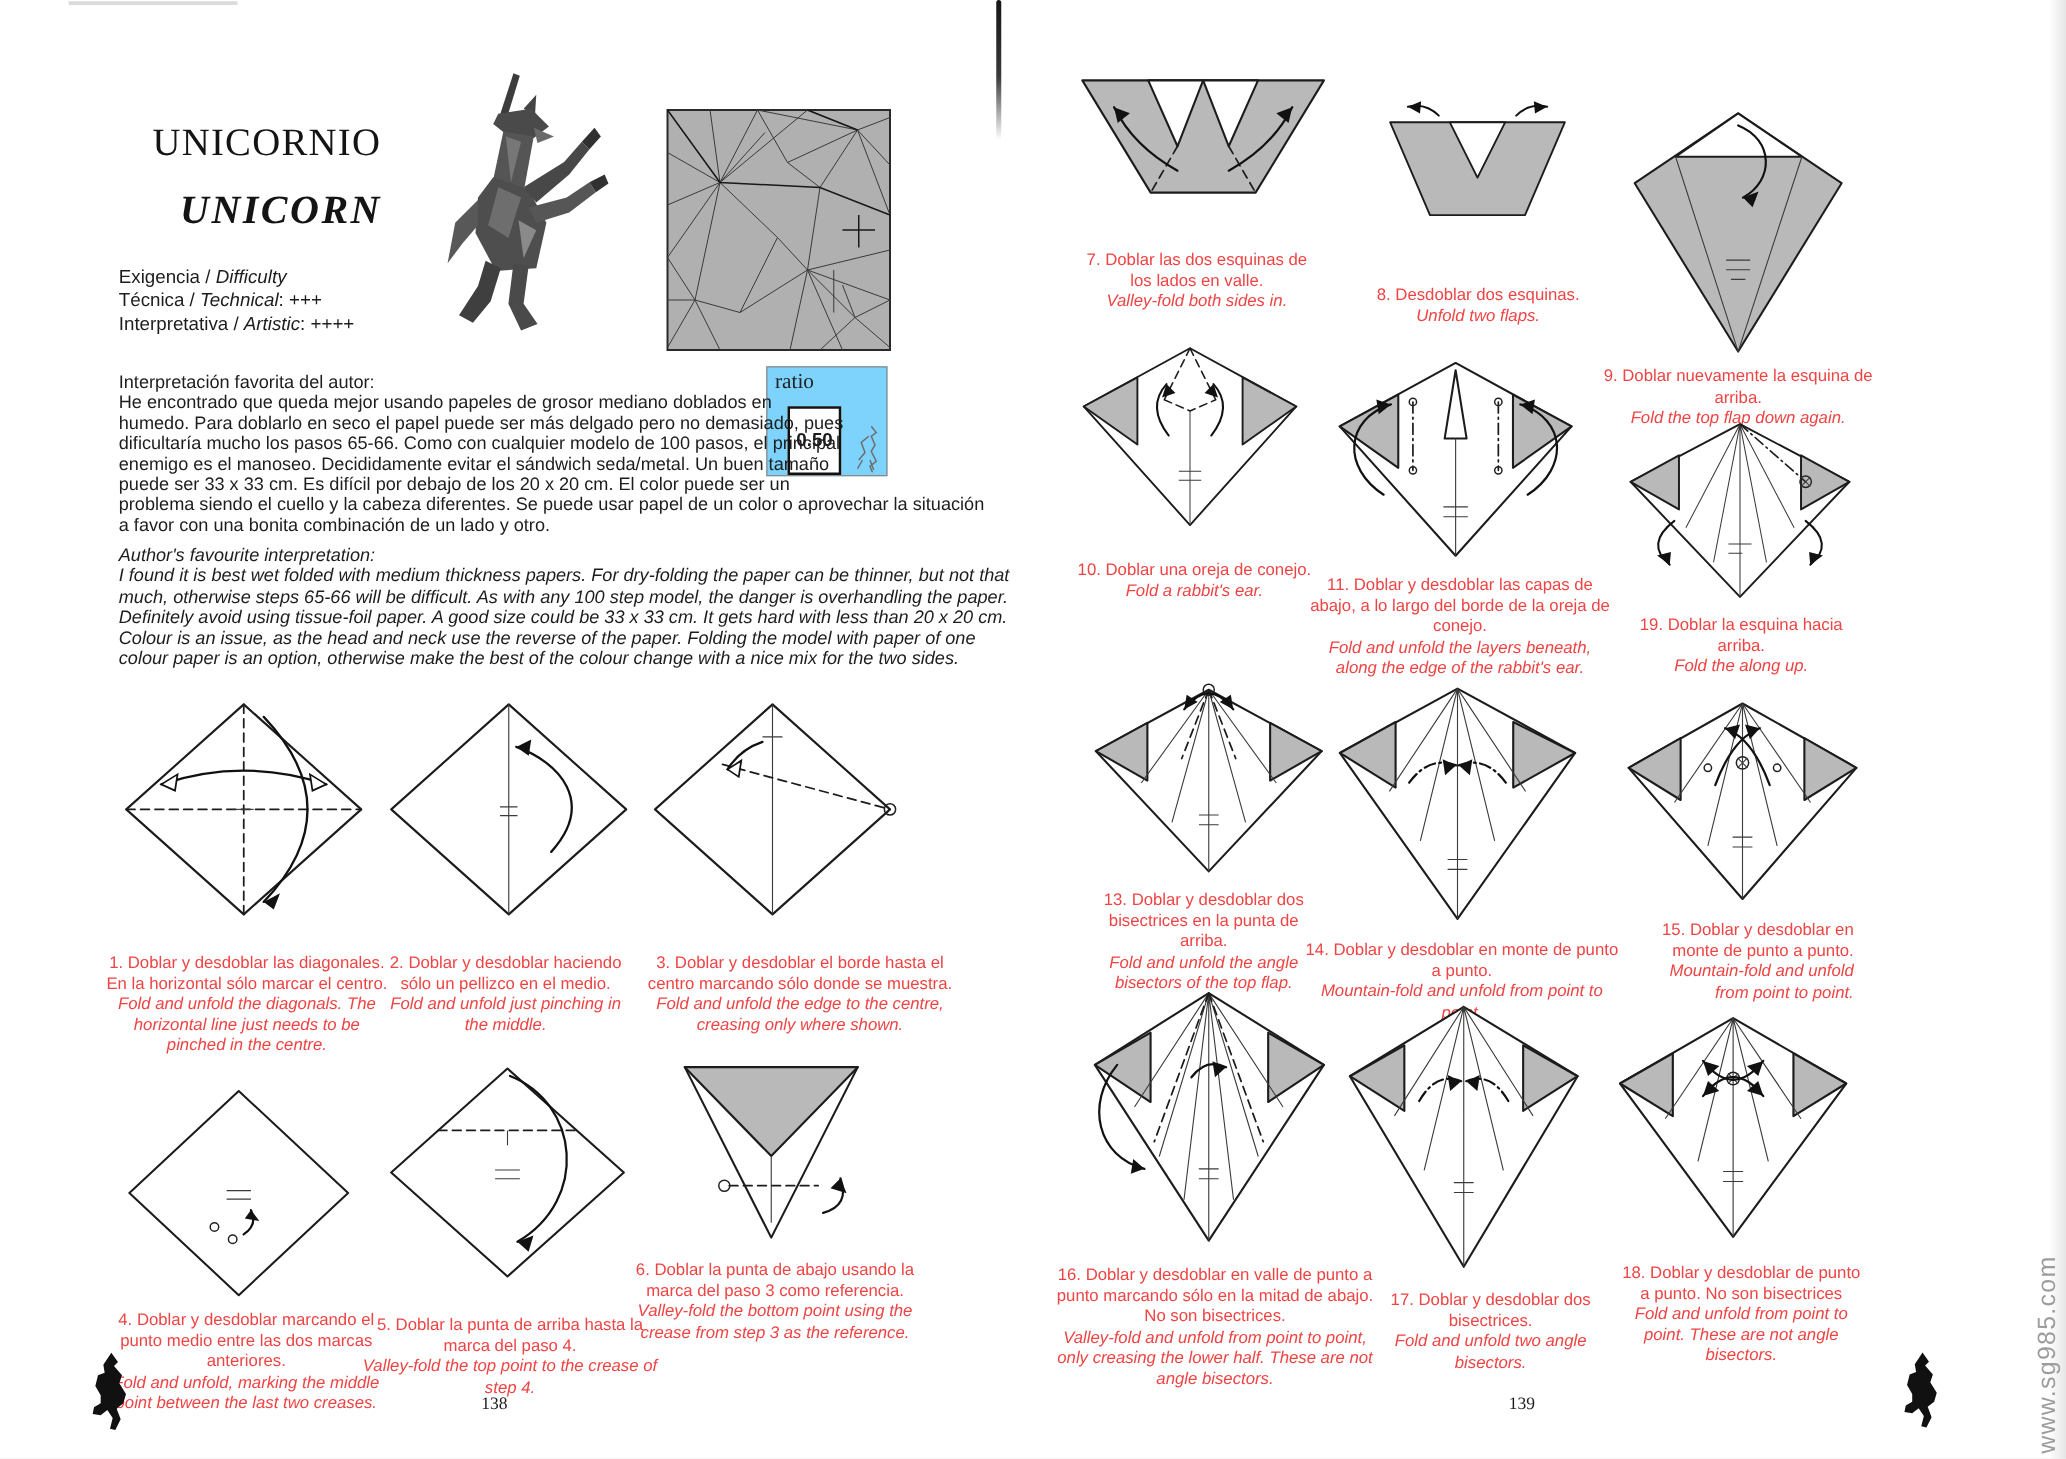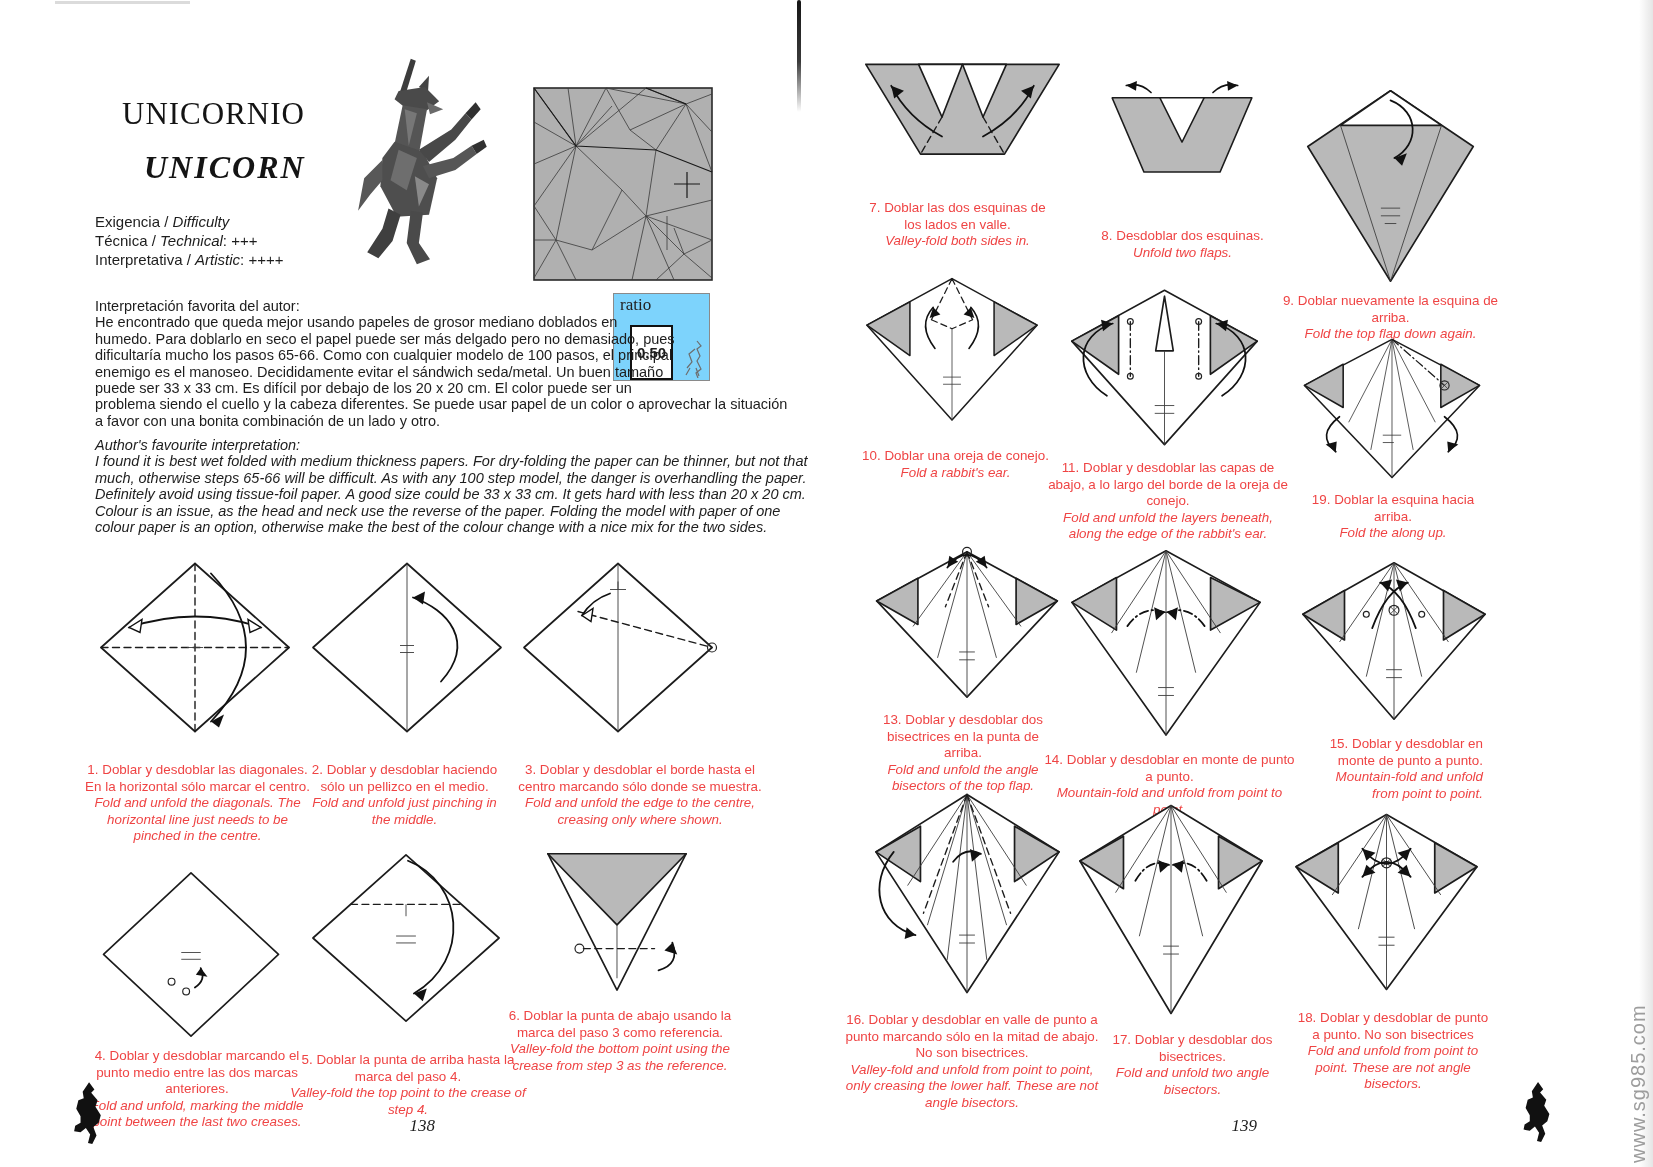--- a/index.html
+++ b/index.html
@@ -10,21 +10,21 @@
             font-weight:400;font-size:31px;letter-spacing:1px;color:#141414;}
   .title-en{position:absolute;left:144px;top:149px;margin:0;font-family:"Liberation Serif",serif;
             font-weight:700;font-style:italic;font-size:32px;letter-spacing:2px;color:#141414;}
   .diff{position:absolute;left:95px;top:212px;font-size:15px;line-height:1.28;}
   .para{position:absolute;font-size:14.5px;line-height:1.13;text-align:left;}
   .para.it{font-style:italic;}
   .ratio-hole{float:right;width:120px;height:92px;}
   .cap{position:absolute;text-align:center;font-size:13.4px;line-height:1.24;color:#ef4444;}
   .cap .es{display:block;}
   .cap .en{display:block;font-style:italic;}
-  .pagenum{position:absolute;font-family:"Liberation Serif",serif;font-size:17px;text-align:right;width:50px;font-style:italic;}
+  .pagenum{position:absolute;font-family:"Liberation Serif",serif;font-size:14px;text-align:left;width:50px;}
   .wm{position:absolute;left:1627px;top:1163px;transform:rotate(-90deg);transform-origin:0 0;
       font-size:20px;letter-spacing:1px;color:#9d9d9d;white-space:nowrap;}
   
   .ratio-box{position:absolute;left:613px;top:293px;width:97px;height:88px;background:#7dd3fc;
              border:1px solid #8a8a8a;box-sizing:border-box;}
   .ratio-label{font-family:"Liberation Serif",serif;font-size:17px;color:#222;margin:1px 0 0 6px;}
   .ratio-value{position:absolute;left:16px;top:31px;background:#fff;border:2px solid #111;
                font-weight:700;font-size:15px;padding:16px 5px;line-height:19px;}
   .ratio-horse{position:absolute;right:2px;bottom:2px;}
   

